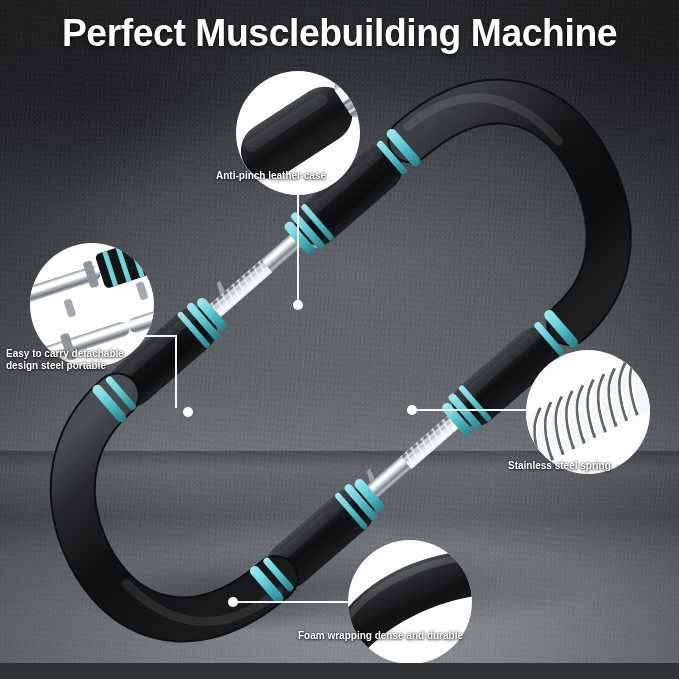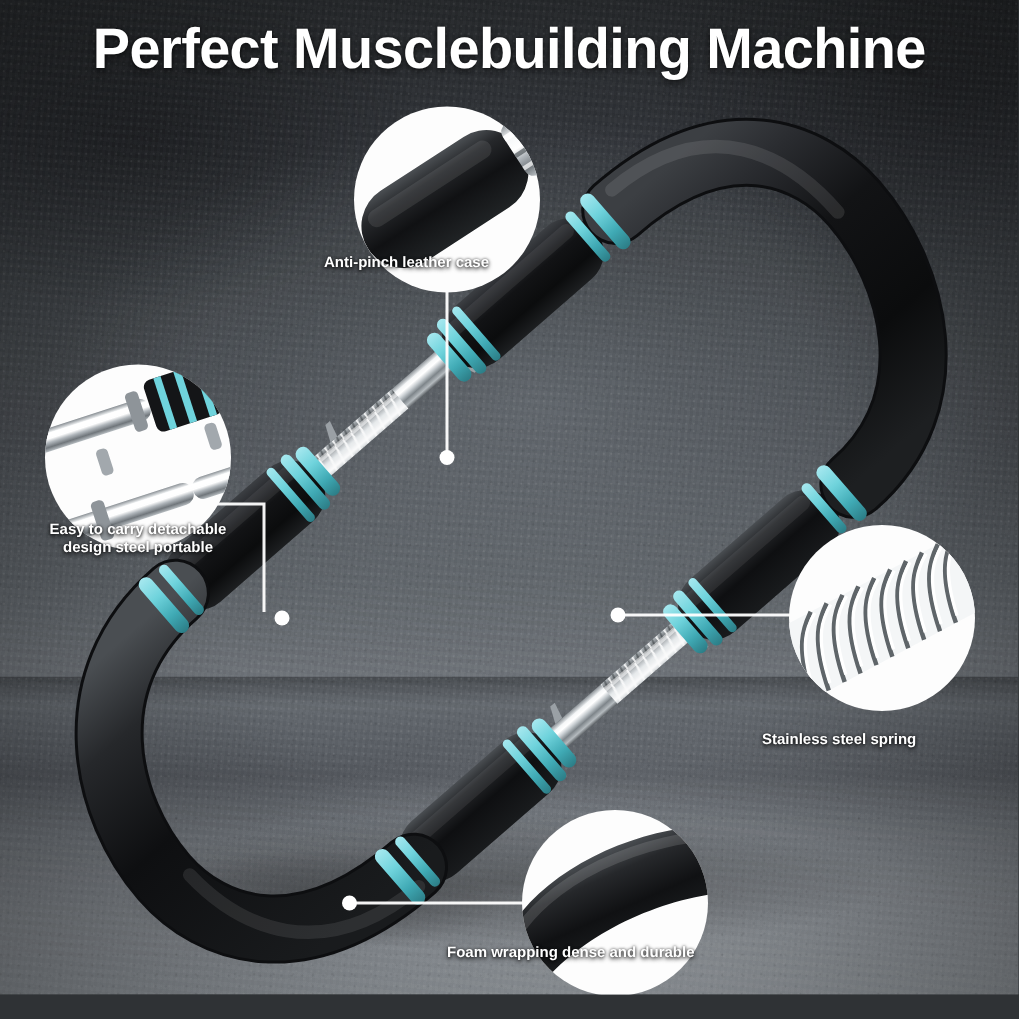--- a/index.html
+++ b/index.html
@@ -85,22 +85,22 @@
   .callout-label {
     position:absolute;
     color:#ffffff;
     font-size:10px;
     font-weight:bold;
     line-height:1.22;
     white-space:nowrap;
     text-shadow:0 1px 3px rgba(0,0,0,.80), 0 0 2px rgba(0,0,0,.7);
   }
   #label-anti-pinch { left:216px; top:170px; }
-  #label-detachable { left:6px;   top:348px; text-align:center; white-space:normal; width:172px; }
-  #label-spring     { left:508px; top:460px;margin-top:28px; }
+  #label-detachable { left:6px;   top:348px; text-align:left; white-space:normal; width:172px; }
+  #label-spring     { left:508px; top:460px; }
   #label-foam       { left:298px; top:630px; }
 </style>
 </head>
 <body>
 
 <div id="stage">
 
   <div id="bg-base"></div>
   <div id="bg-wall"></div>
   <div id="bg-floor"></div>

